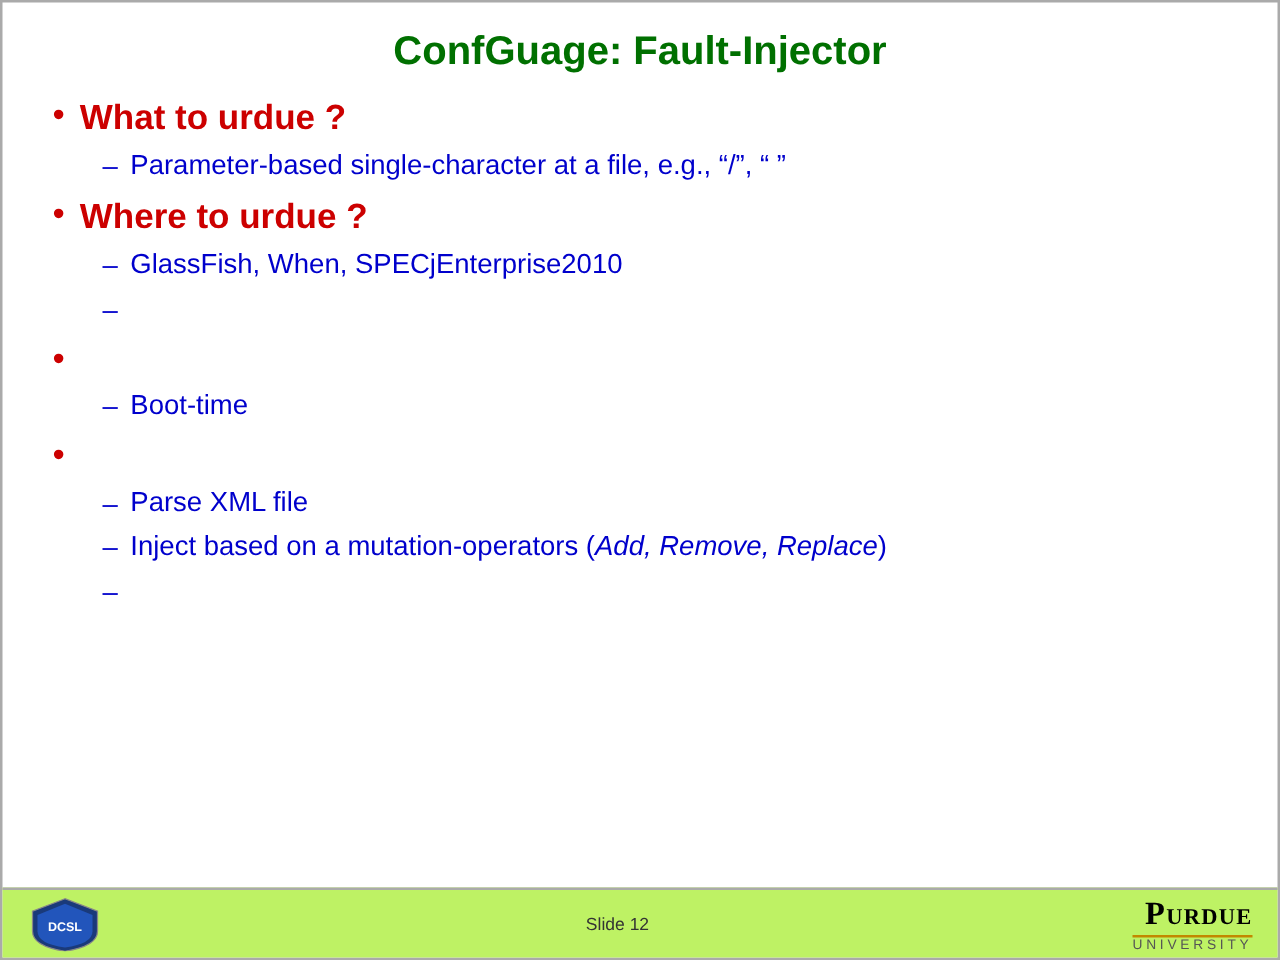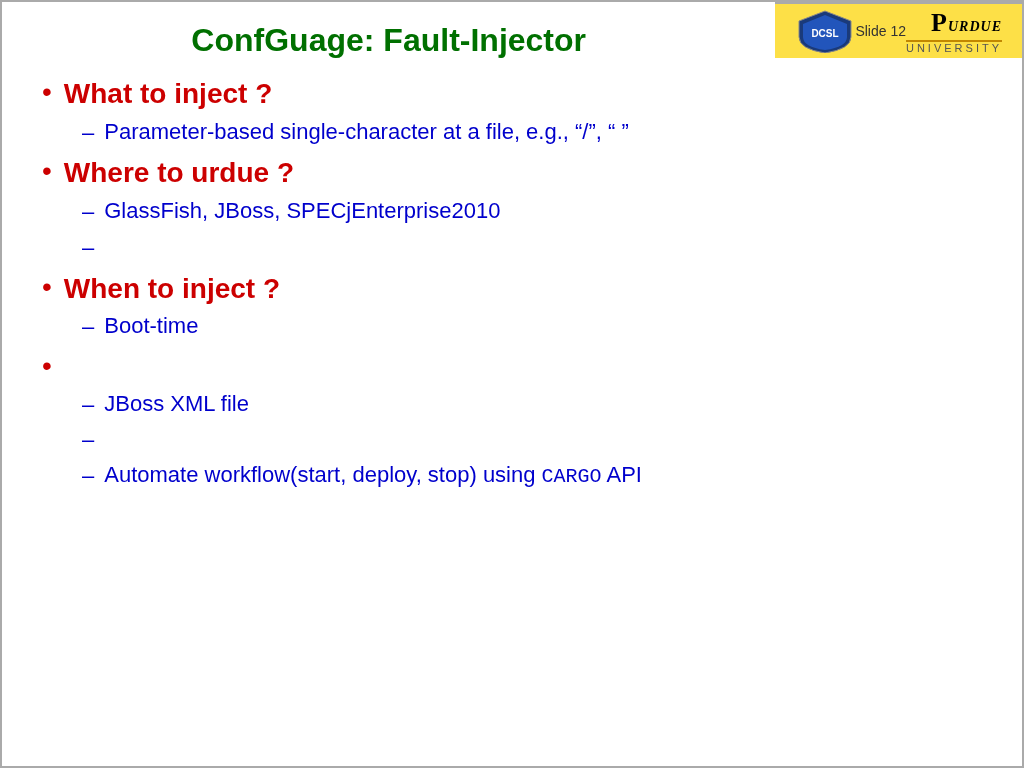--- a/index.html
+++ b/index.html
@@ -9,21 +9,21 @@
       height: 768px;
       overflow: hidden;
       font-family: Arial, Helvetica, sans-serif;
       background: #fff;
     }
 
     .slide-container {
       width: 1024px;
       height: 768px;
       display: flex;
-      flex-direction: row;
+      flex-direction: column;
       border: 2px solid #aaa;
       background: #fff;
     }
 
     .slide-content {
       flex: 1;
       padding: 20px 40px 10px 40px;
       overflow: hidden;
     }
 
@@ -100,21 +100,21 @@
       font-style: italic;
     }
 
     .slide-footer {
       display: flex;
       align-items: center;
       justify-content: space-between;
       border-top: 2px solid #aaa;
       padding: 6px 20px;
       height: 56px;
-      background: #fde047;
+      background: #bef264;
     }
 
     .footer-left {
       display: flex;
       align-items: center;
     }
 
     .dcsl-logo {
       width: 60px;
       height: 44px;
@@ -161,74 +161,73 @@
 <div class="slide-container">
   <div class="slide-content">
 
     <div class="slide-title">ConfGuage: Fault-Injector</div>
 
     <ul class="bullet-list">
 
       <li>
         <div class="bullet-item">
           <span class="bullet-dot">•</span>
-          <span class="bullet-text">What to inject ?</span>
+          <span class="bullet-text">What to urdue ?</span>
         </div>
         <ul class="sub-list">
           <li class="sub-item">
             <span class="sub-dash">–</span>
             <span class="sub-text">Parameter-based single-character at a file, e.g., “/”, “ ”</span>
           </li>
         </ul>
       </li>
 
       <li>
         <div class="bullet-item">
           <span class="bullet-dot">•</span>
           <span class="bullet-text">Where to urdue ?</span>
         </div>
         <ul class="sub-list">
           <li class="sub-item">
             <span class="sub-dash">–</span>
-            <span class="sub-text">GlassFish, JBoss, SPECjEnterprise2010</span>
+            <span class="sub-text">GlassFish, When, SPECjEnterprise2010</span>
           </li>
           <li class="sub-item" style="flex-wrap: wrap;">
             <span class="sub-dash">–</span>
           </li>
         </ul>
       </li>
 
       <li>
         <div class="bullet-item">
           <span class="bullet-dot">•</span>
-          <span class="bullet-text">When to inject ?</span>
         </div>
         <ul class="sub-list">
           <li class="sub-item">
             <span class="sub-dash">–</span>
             <span class="sub-text">Boot-time</span>
           </li>
         </ul>
       </li>
 
       <li>
         <div class="bullet-item">
           <span class="bullet-dot">•</span>
         </div>
         <ul class="sub-list">
           <li class="sub-item">
             <span class="sub-dash">–</span>
-            <span class="sub-text">JBoss XML file</span>
-          </li>
-          <li class="sub-item">
-            <span class="sub-dash">–</span>
-          </li>
-          <li class="sub-item">
-            <span class="sub-dash">–</span>
-            <span class="sub-text">Automate workflow(start, deploy, stop) using <span class="mono">CARGO</span> API</span>
+            <span class="sub-text">Parse XML file</span>
+          </li>
+          <li class="sub-item">
+            <span class="sub-dash">–</span>
+            <span class="sub-text">Inject based on a mutation-operators (<span class="italic">Add, Remove, Replace</span>)</span>
+          </li>
+          <li class="sub-item">
+            <span class="sub-dash">–</span>
           </li>
         </ul>
       </li>
 
     </ul>
   </div>
 
   <div class="slide-footer">
 
     <div class="footer-left">
@@ -240,18 +239,18 @@
 
         <text x="30" y="28" text-anchor="middle" fill="white" font-size="10" font-weight="bold" font-family="Arial">DCSL</text>
       </svg>
     </div>
 
     <div class="footer-center">
       <span>Slide 12</span>
     </div>
 
     <div class="purdue-logo">
-      <span class="purdue-text">P<span style="font-variant: small-caps; font-size:20px;font-style:italic;">urdue</span></span>
+      <span class="purdue-text">P<span style="font-variant: small-caps; font-size:25px;">urdue</span></span>
       <div class="purdue-line"></div>
       <span class="purdue-university">University</span>
     </div>
   </div>
 </div>
 
 </body></html>

